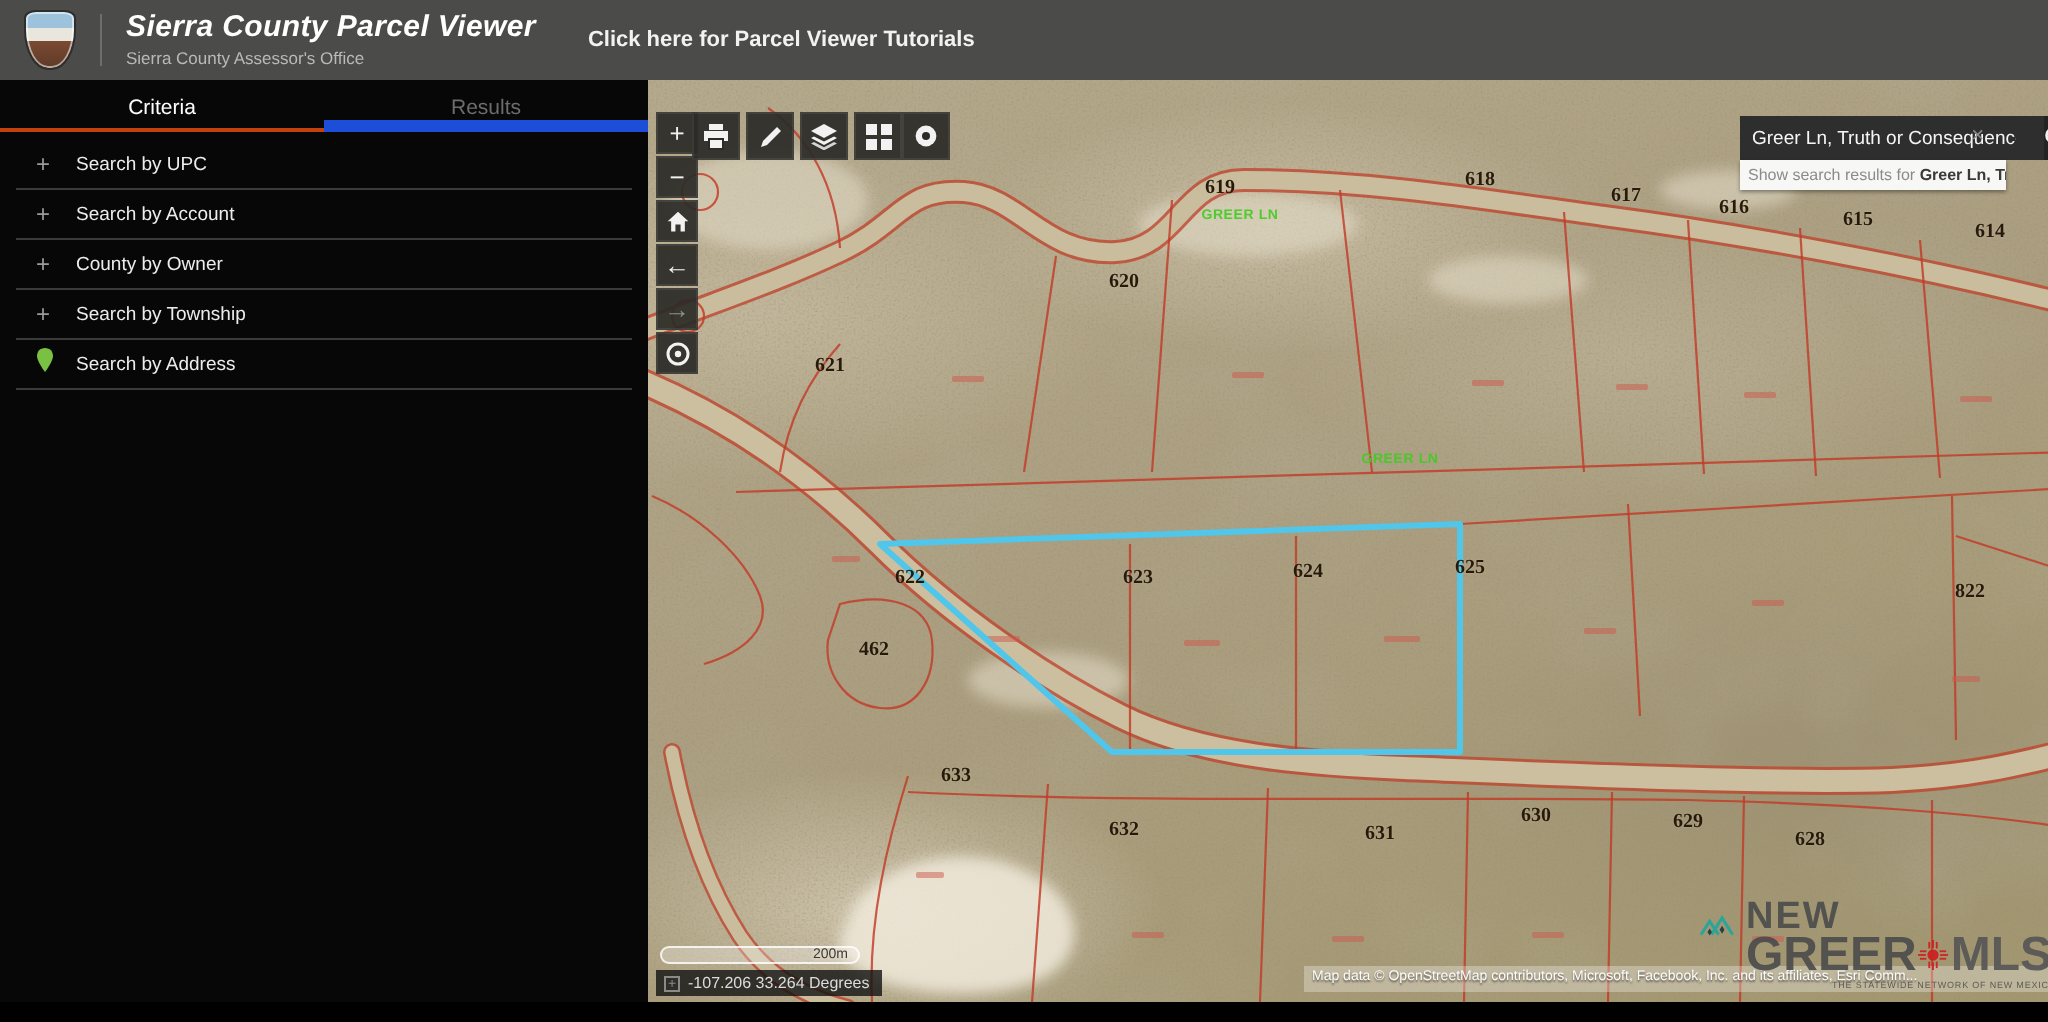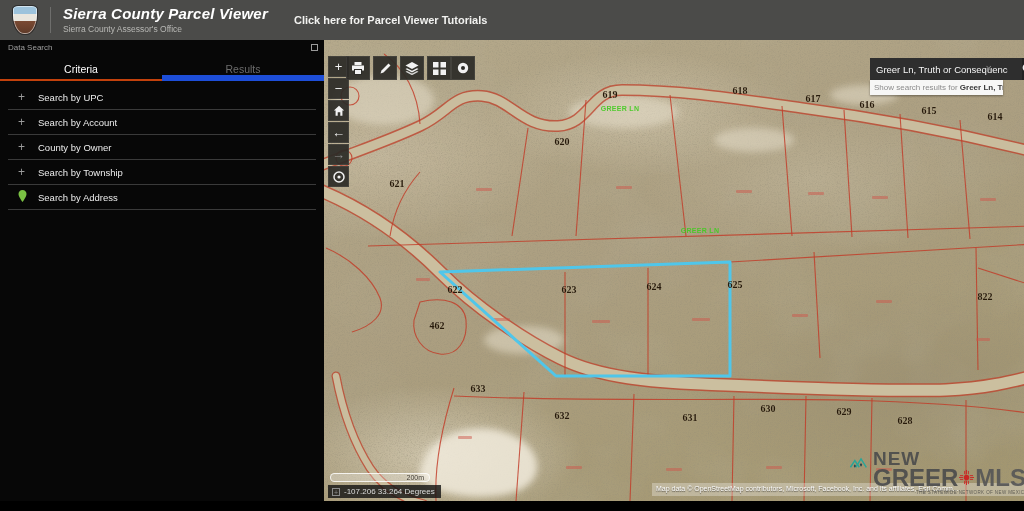--- a/index.html
+++ b/index.html
@@ -88,24 +88,20 @@
   <div>
     <div class="hdr-title">Sierra County Parcel Viewer</div>
     <div class="hdr-sub">Sierra County Assessor's Office</div>
   </div>
   <div class="hdr-tut">Click here for Parcel Viewer Tutorials</div>
 </div>
 
 <div class="content">
 
   <div class="sidebar">
-    <div class="panel-titlebar">
-      <span class="panel-title">Data Search</span>
-      <span class="restore-ic"></span>
-    </div>
     <div class="tabs">
       <div class="tab active">Criteria</div>
       <div class="tab inactive">Results</div>
     </div>
     <div class="search-list">
       <div class="s-item">
         <span class="plus">+</span>
         <span class="lbl">Search by UPC</span>
       </div>
       <div class="s-item">
@@ -223,21 +219,21 @@
         <rect x="442" y="426" width="16" height="3" rx="1"></rect>
           <rect x="552" y="428" width="16" height="3" rx="1"></rect>
         <rect x="92" y="238" width="14" height="3" rx="1"></rect>
           <rect x="134" y="396" width="14" height="3" rx="1"></rect>
       </g>
 
       <path d="M116 232 L406 222 L406 336 L232 336 Z" fill="none" stroke="#4fc6ea" stroke-width="3" stroke-linejoin="round"></path>
     </svg>
 
     <div class="layer" id="labels-layer">
-        <span class="parcel-label" style="left: 73px; top: 143px; text-align: right;">621</span>
+        <span class="parcel-label" style="left: 91px; top: 143px; text-align: right;">621</span>
         <span class="parcel-label" style="left: 238px; top: 101px;">620</span>
         <span class="parcel-label" style="left: 286px; top: 54px;">619</span>
         <span class="parcel-label" style="left: 416px; top: 50px;">618</span>
         <span class="parcel-label" style="left: 489px; top: 58px;">617</span>
         <span class="parcel-label" style="left: 543px; top: 64px;">616</span>
         <span class="parcel-label" style="left: 605px; top: 70px;">615</span>
         <span class="parcel-label" style="left: 671px; top: 76px;">614</span>
         <span class="parcel-label" style="left: 131px; top: 249px;">622</span>
         <span class="parcel-label" style="left: 245px; top: 249px;">623</span>
         <span class="parcel-label" style="left: 330px; top: 246px;">624</span>

